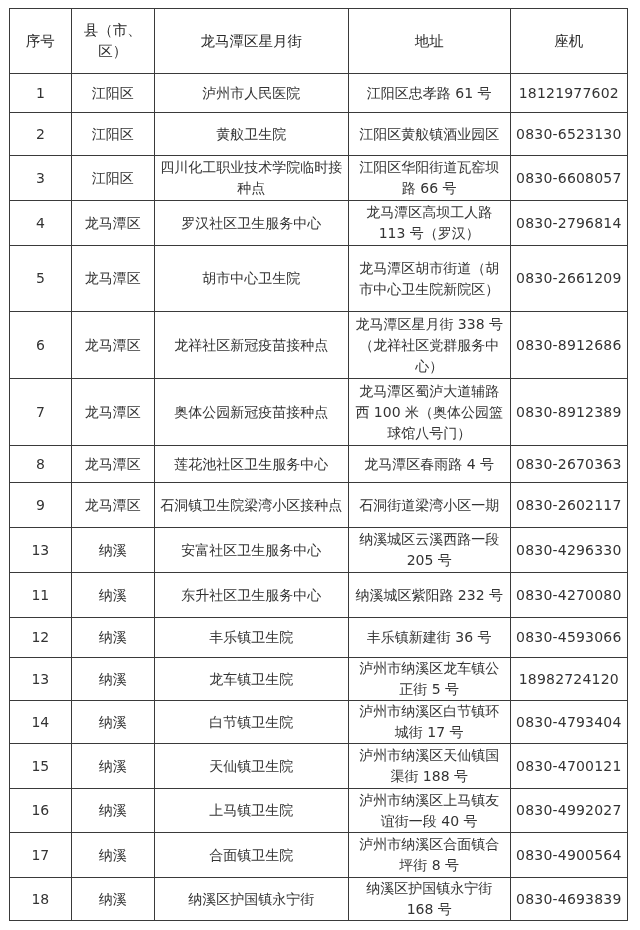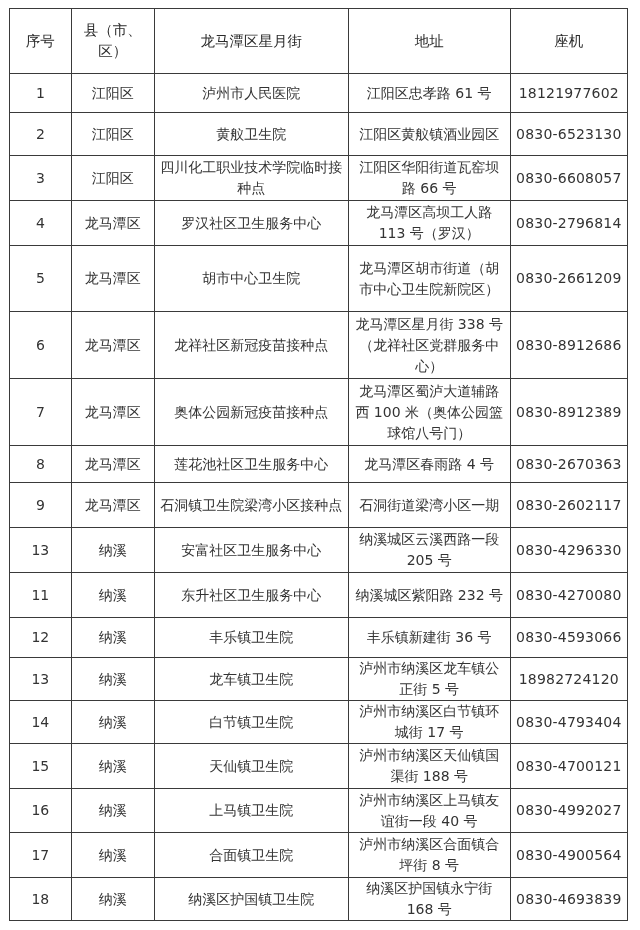--- a/index.html
+++ b/index.html
@@ -180,18 +180,18 @@
     <tr style="height:45px;">
       <td class="col-no">17</td>
       <td class="col-county">纳溪</td>
       <td class="col-name">合面镇卫生院</td>
       <td class="col-addr">泸州市纳溪区合面镇合坪街 8 号</td>
       <td class="col-phone">0830-4900564</td>
     </tr>
     <tr style="height:43px;">
       <td class="col-no">18</td>
       <td class="col-county">纳溪</td>
-      <td class="col-name">纳溪区护国镇卫生院</td>
+      <td class="col-name">纳溪区护国镇永宁街</td>
       <td class="col-addr">纳溪区护国镇永宁街 168 号</td>
       <td class="col-phone">0830-4693839</td>
     </tr>
   </tbody>
 </table>
 
 </body></html>

